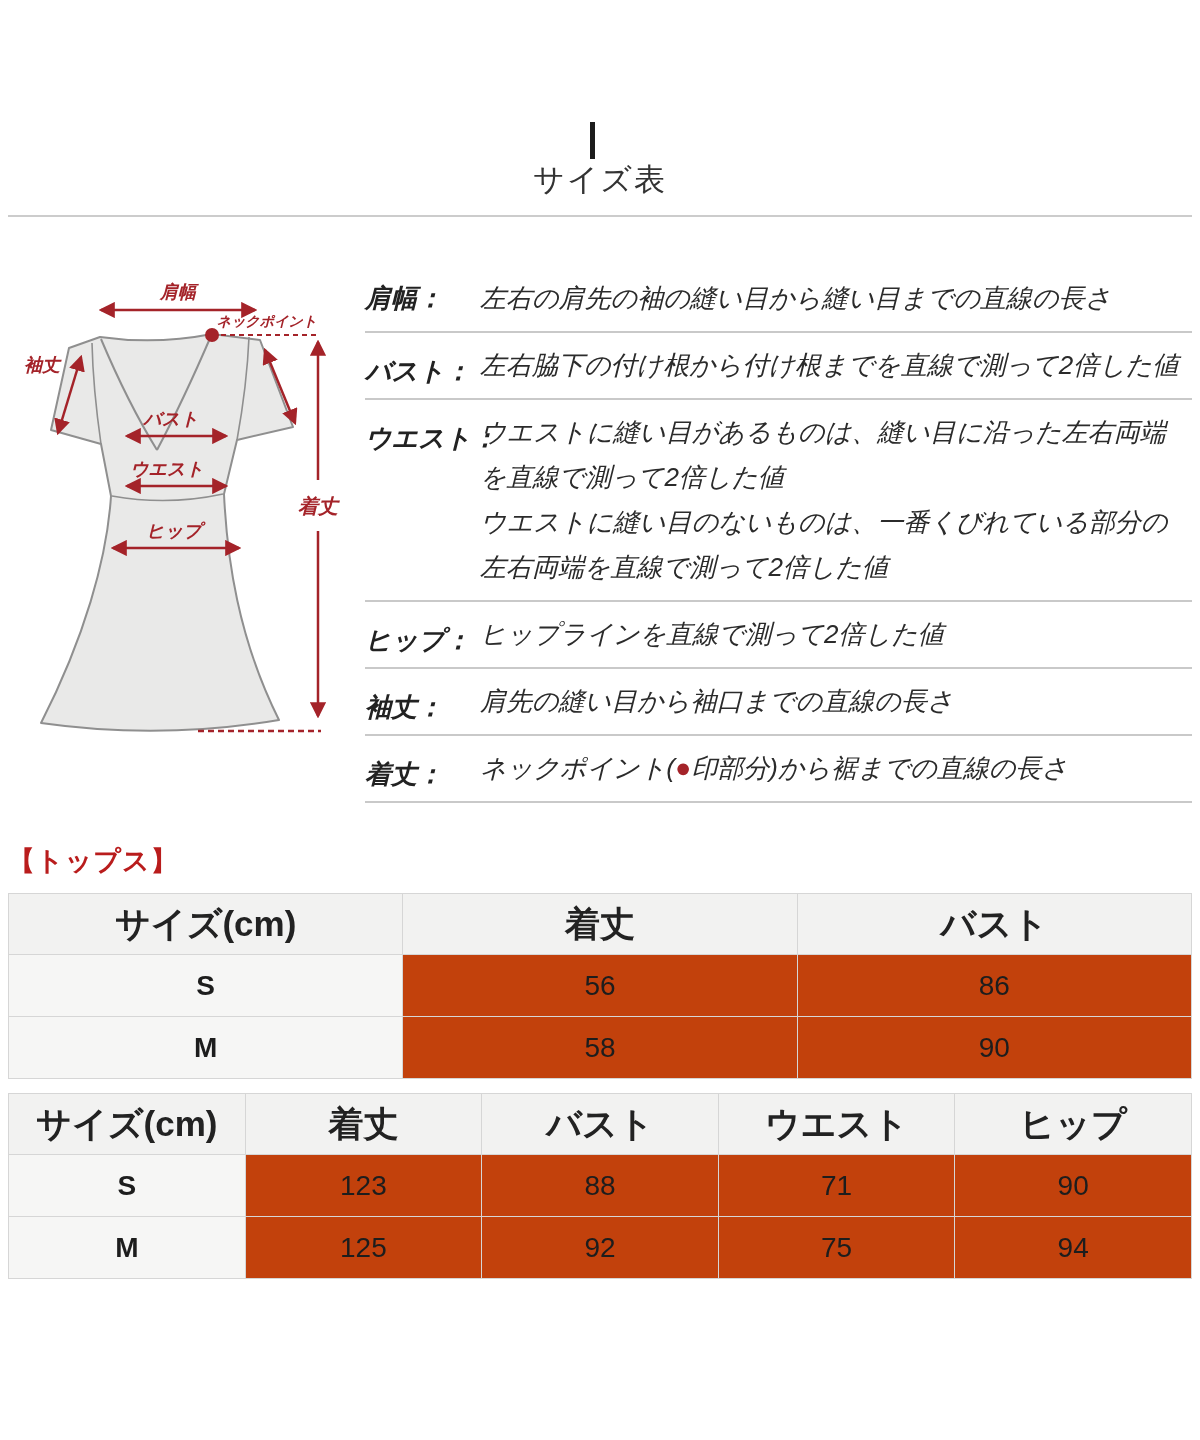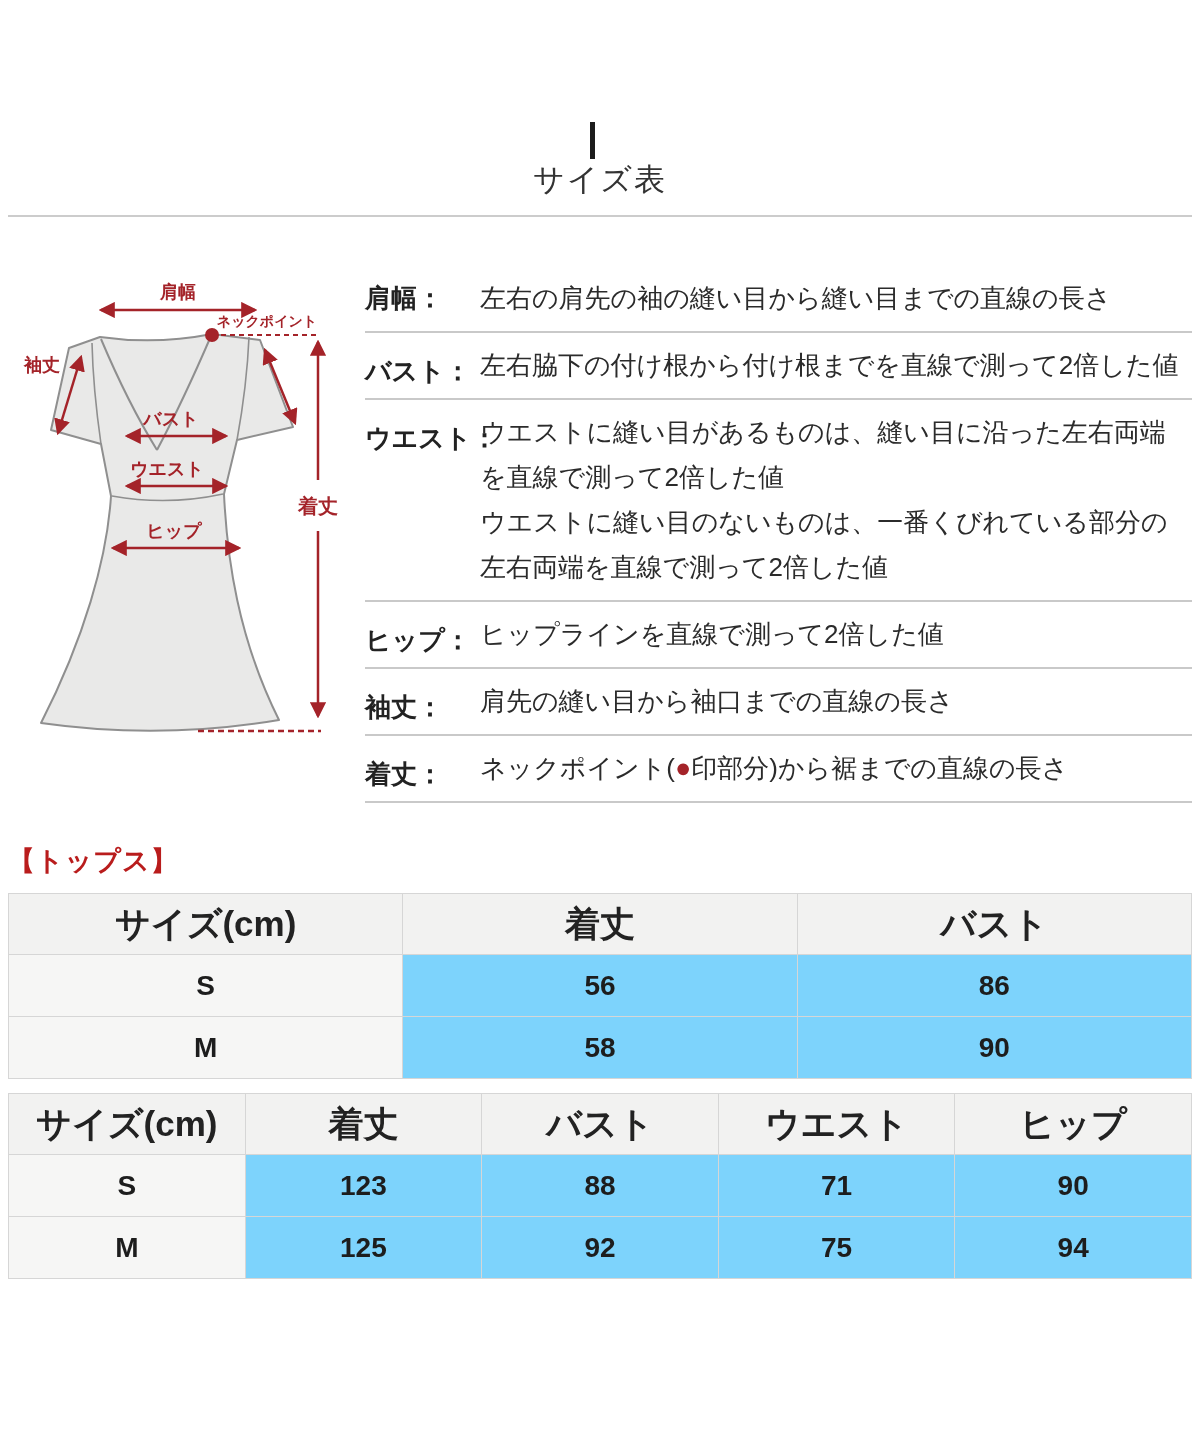--- a/index.html
+++ b/index.html
@@ -10,21 +10,21 @@
   }
   .page { padding:0 8px; }
 
   
   .title-wrap { padding-top:122px; display:flex; align-items:center;flex-direction:column; }
   .title-bar { width:5px; height:37px; background:#1c1c1c; margin-right:16px; flex:0 0 auto; }
   .page-title { font-size:31px; color:#333; letter-spacing:2px; }
   .title-rule { height:0; border:none; border-top:2px solid #cccccc; margin:14px 0 0 0; }
 
   
-  .measure { display:flex; margin-top:56px; }
+  .measure { display:flex; margin-top:56px;font-style:italic; }
   .diagram-wrap { flex:0 0 345px; }
   .defs { margin-left:12px; width:830px; }
   .def-row {
     position:relative; padding:10px 0 10px 115px;
     border-bottom:2px solid #c9c9c9;
     font-size:26px; line-height:45px; color:#2b2b2b;
   }
   .def-row:first-child { padding-top:3px; }
   .def-term { position:absolute; left:0; top:16px; line-height:45px; font-weight:bold; white-space:nowrap; color:#222; }
   .def-row:first-child .def-term { top:3px; }
@@ -33,21 +33,21 @@
 
   
   .section-heading { font-size:27px; font-weight:bold; color:#b91c1c; margin-top:40px; letter-spacing:1px; }
   table.size { border-collapse:collapse; width:1184px; margin-top:14px; text-align:center; table-layout:fixed; }
   table.size th {
     background:#f2f2f1; font-size:35px; font-weight:bold; color:#222;
     height:61px; border:1px solid #d6d6d6; padding:0;
   }
   table.size td {
     font-size:28px; color:#1d1d1d; height:62px;
-    border:1px solid #d6d6d6; background:#7dd3fc; padding:0;font-weight:bold;
+    border:1px solid #d6d6d6; background:#c2410c; padding:0;
   }
   table.size td.rowhead { background:#f6f6f5; font-weight:bold; }
 
   
   svg text { font-family:"Liberation Sans", sans-serif; font-weight:bold; }
 </style>
 </head>
 <body>
 
 <div class="page">

